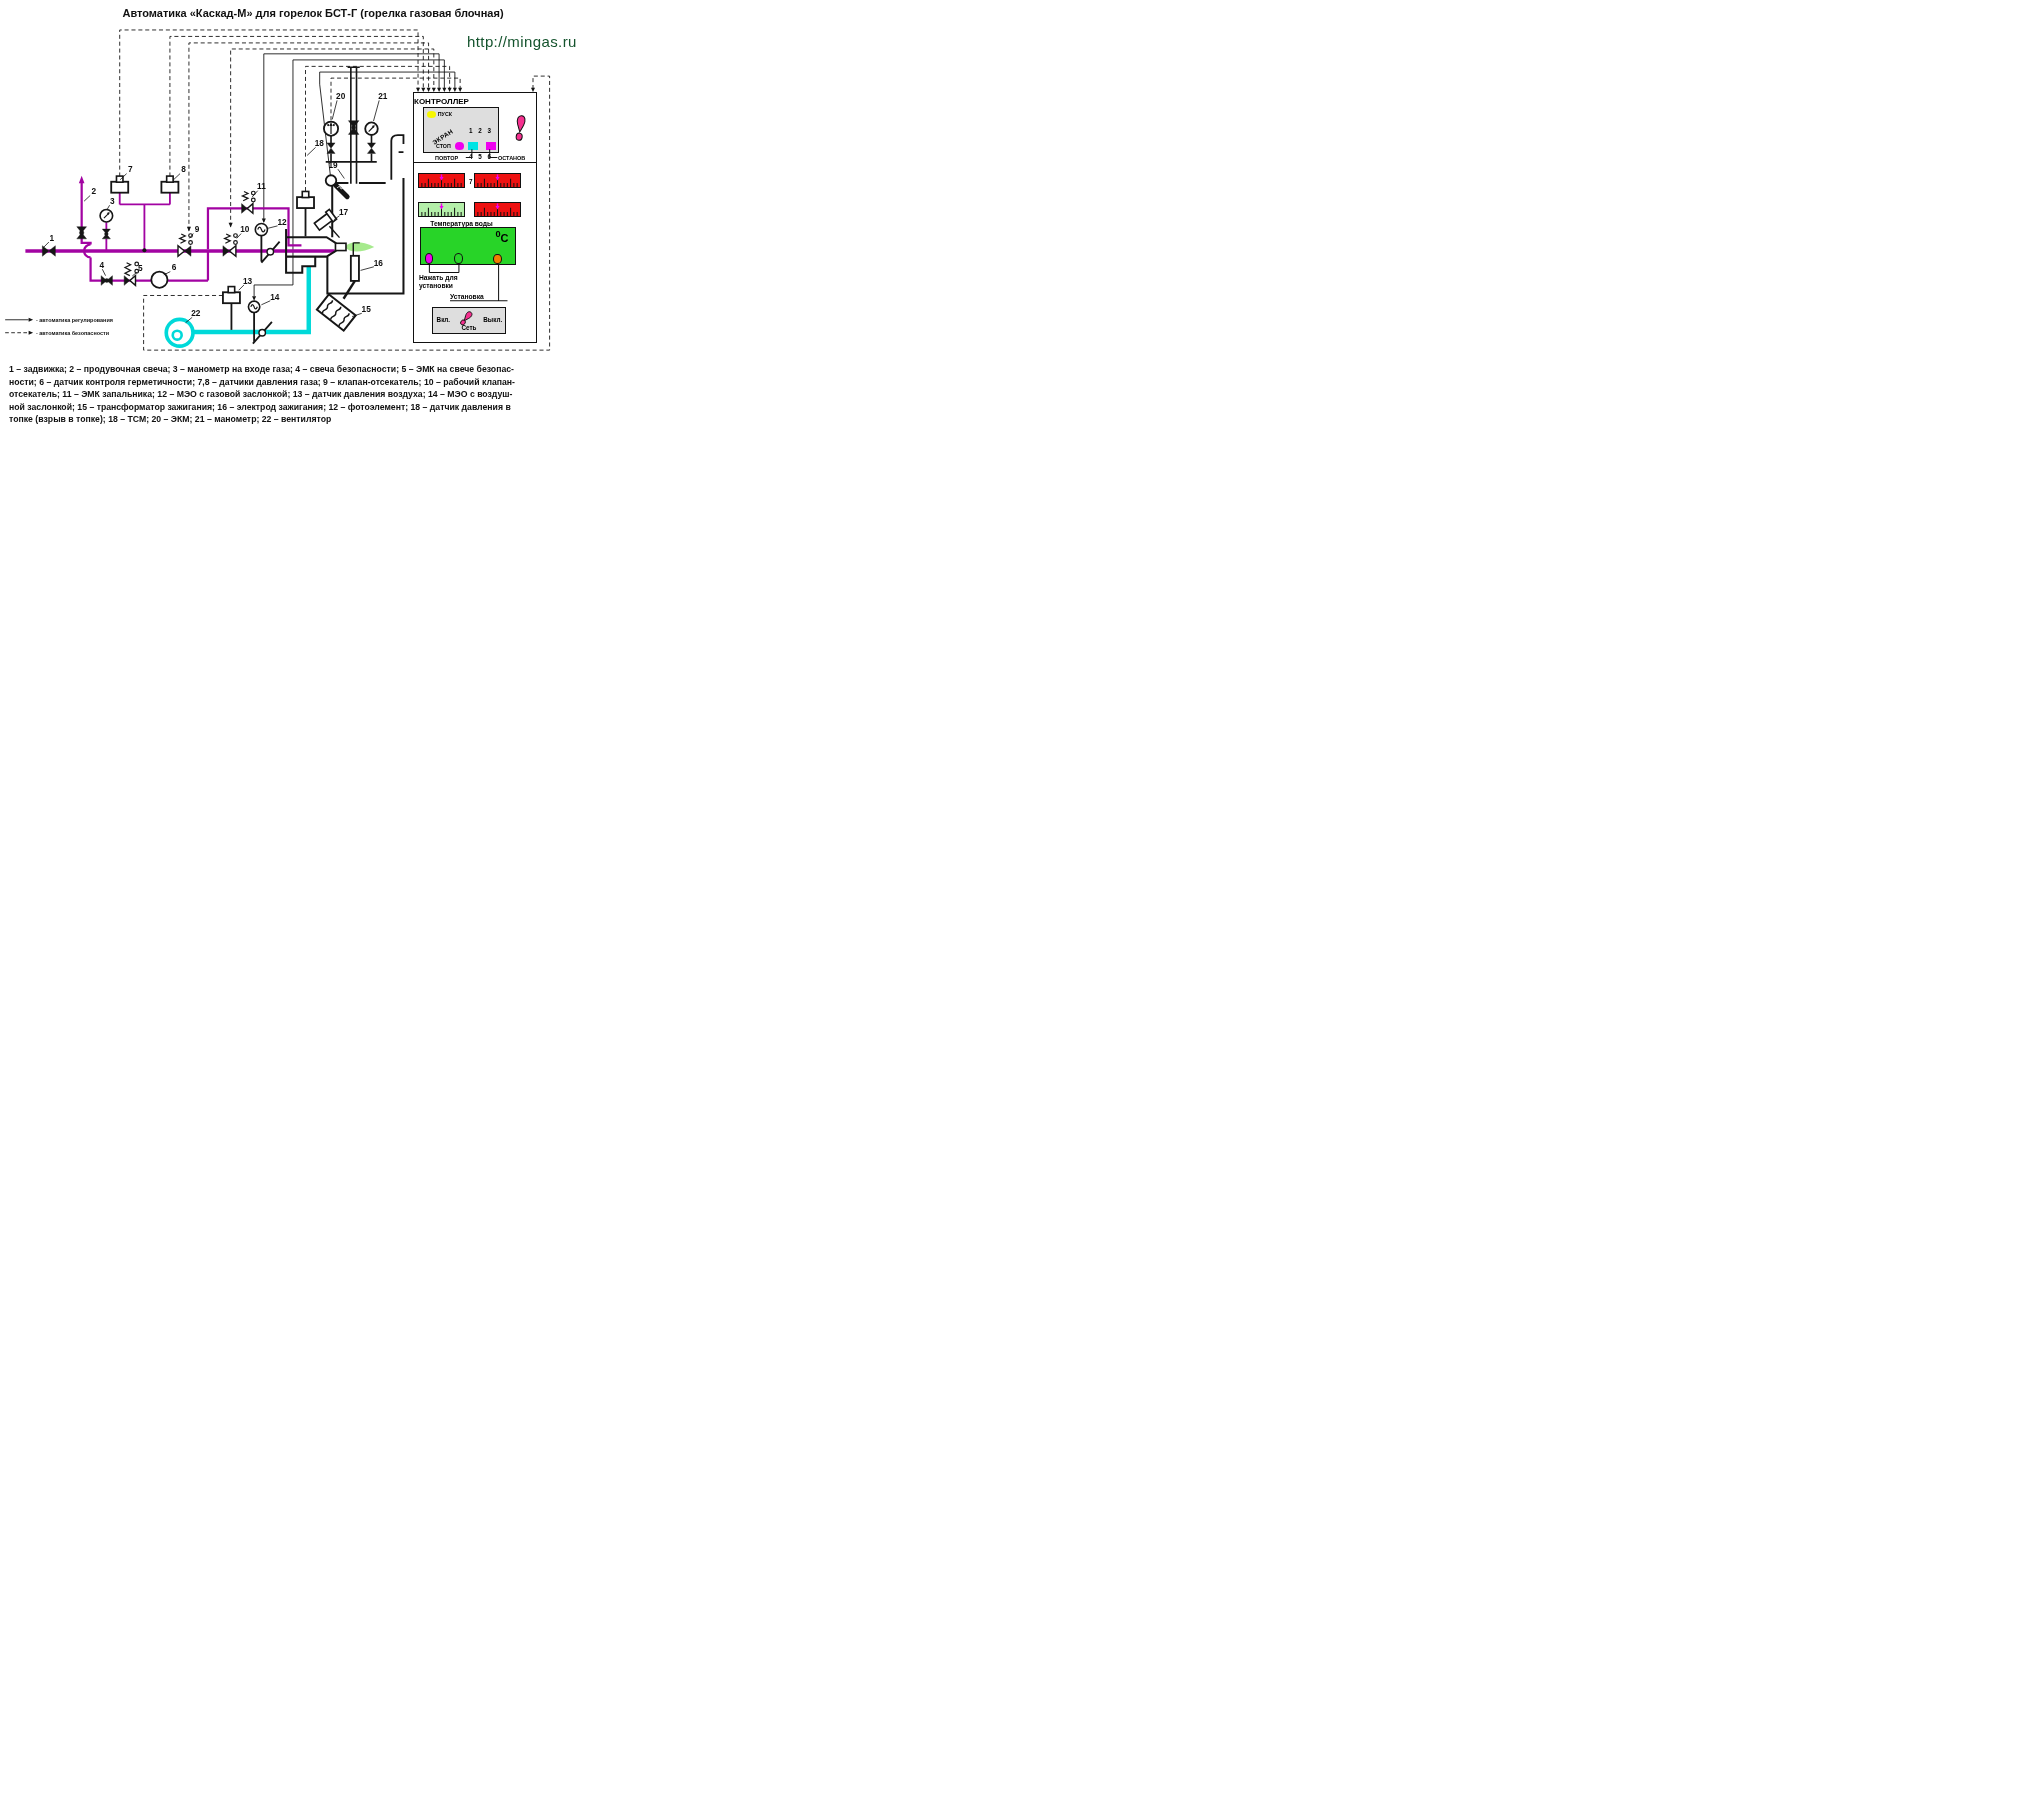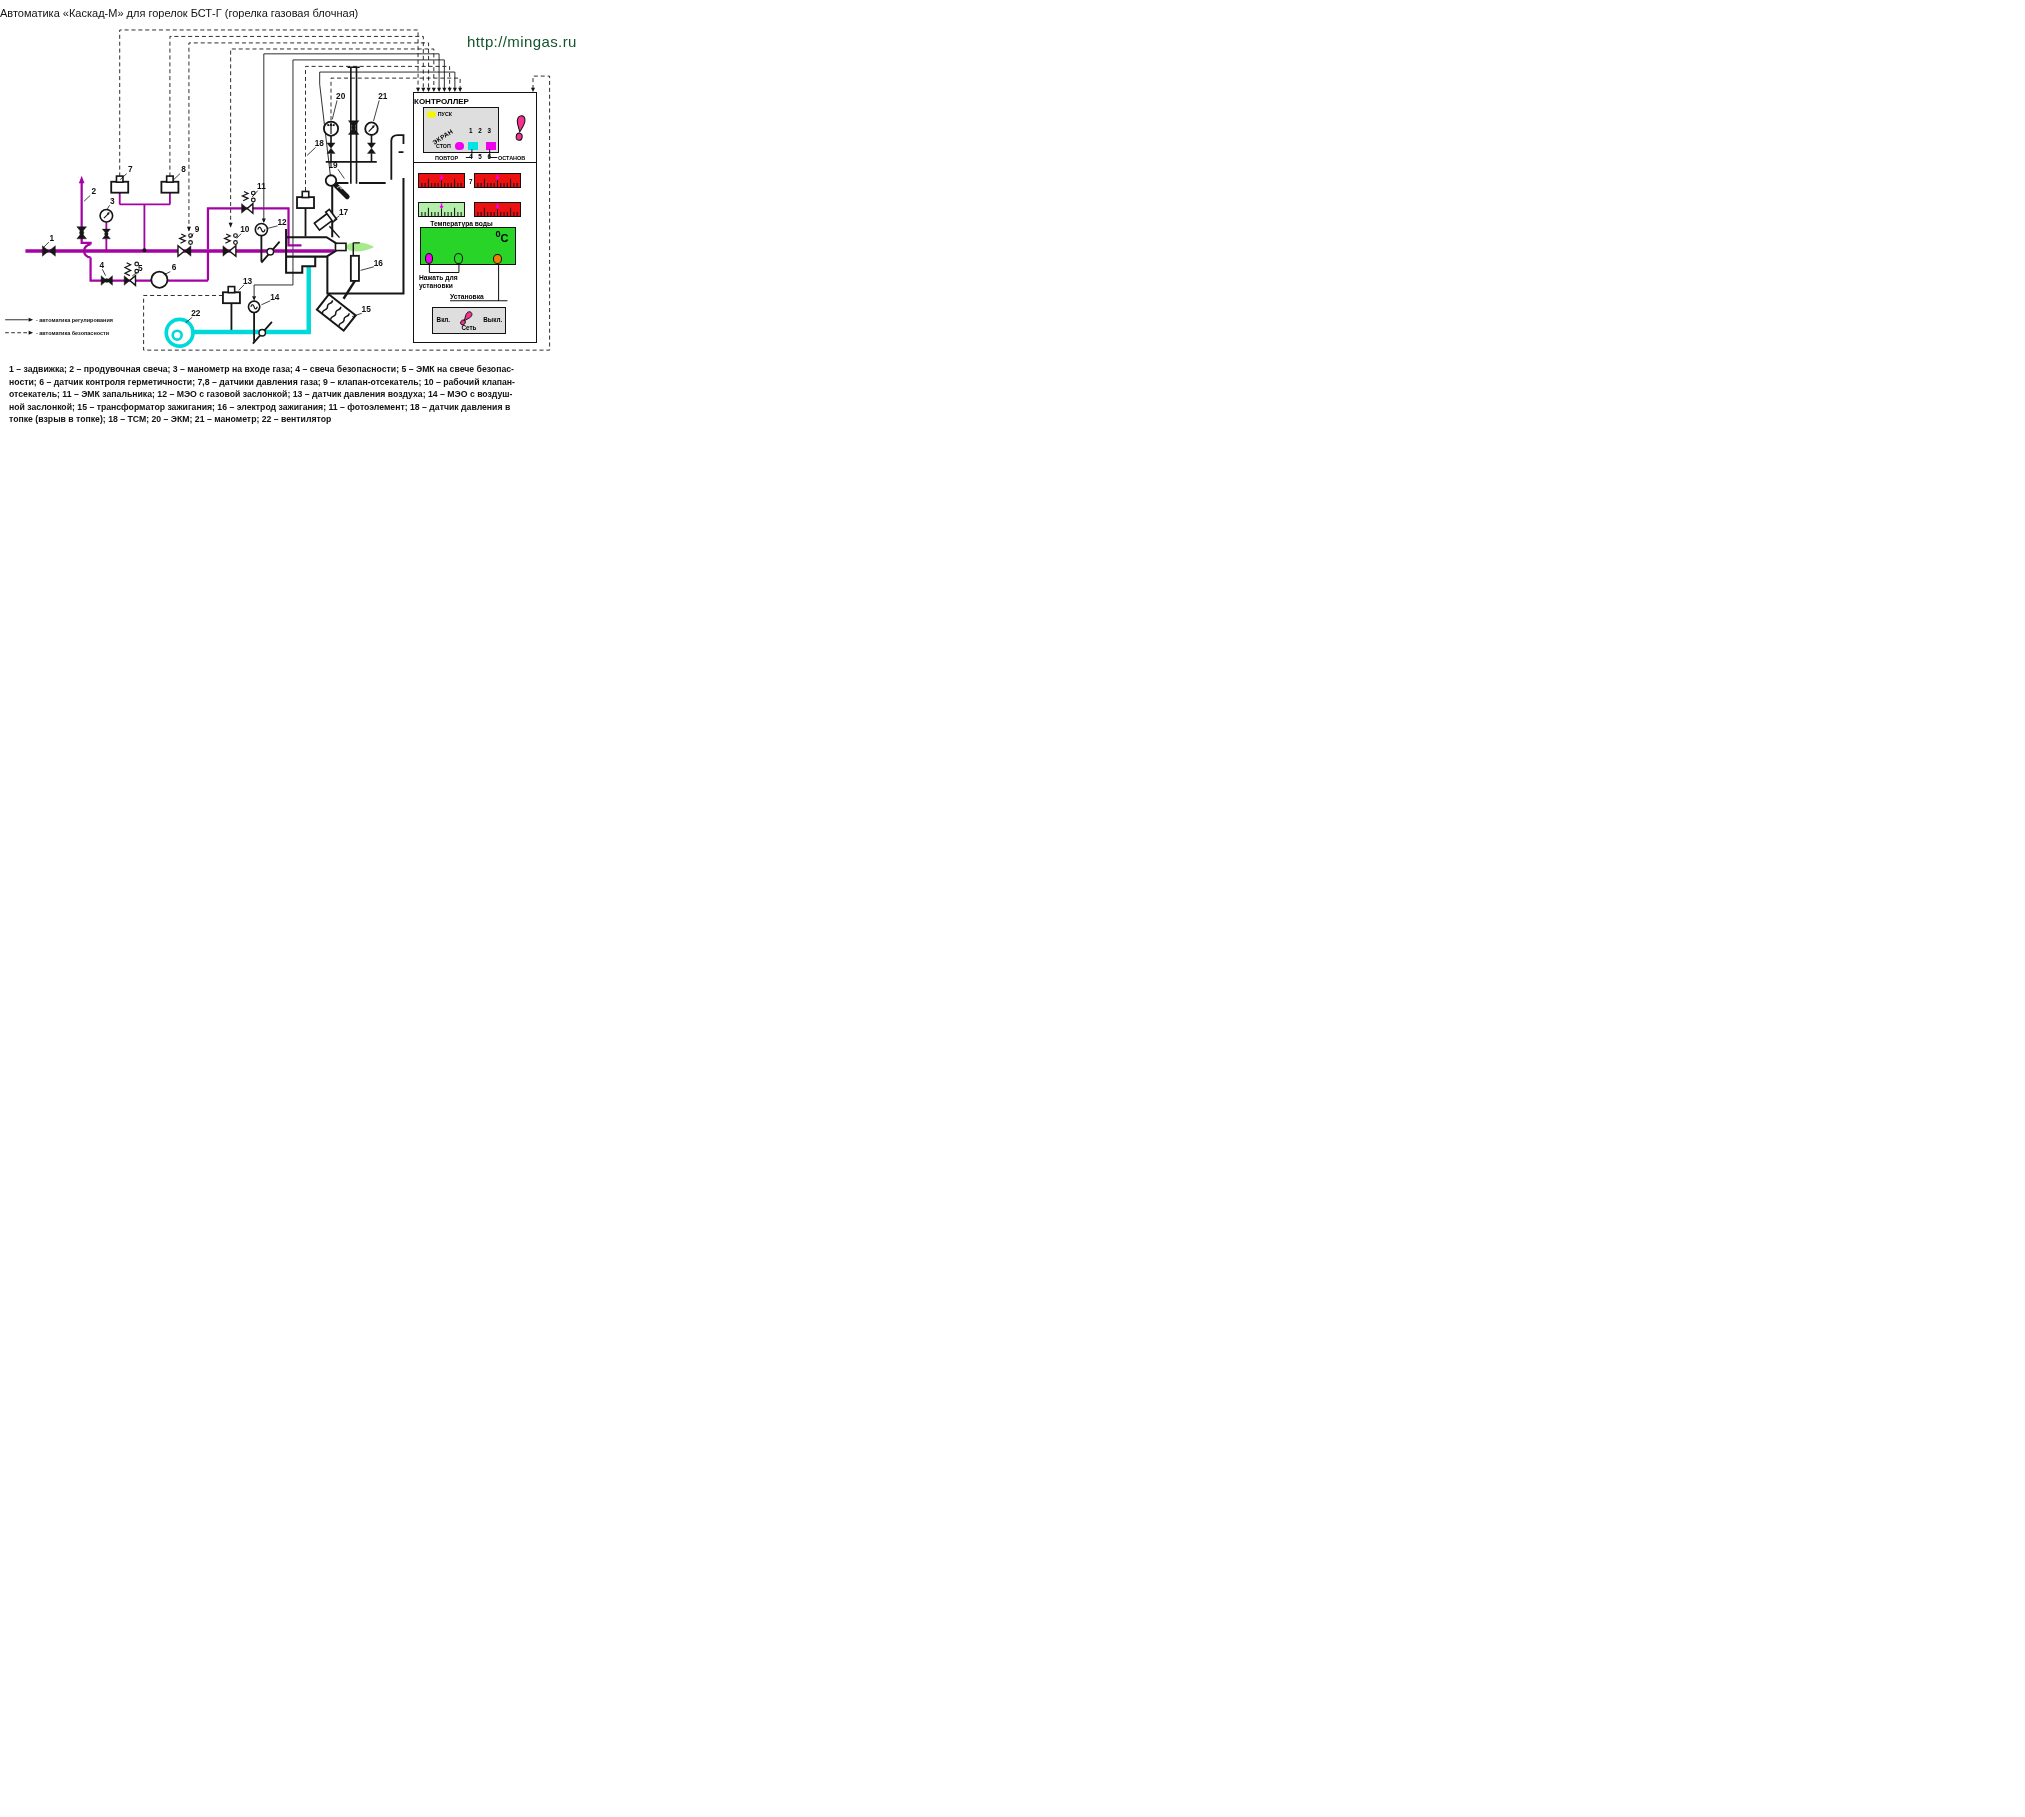--- a/index.html
+++ b/index.html
@@ -1,20 +1,20 @@
 <!DOCTYPE html>
 <html style="font-size:6.5px"><head>
 <meta charset="utf-8">
 <style>
   html,body{margin:0;padding:0;background:#ffffff;}
   *{box-sizing:border-box;}
   body{font-family:"Liberation Sans",sans-serif;}
   #page{position:relative;width:626px;height:440px;background:#fff;overflow:hidden;}
   .abs{position:absolute;}
-  #title{left:0;top:6.5px;width:100%;text-align:left;font-size:11px;font-weight:400;color:#111;}
+  #title{left:0;top:6.5px;width:100%;text-align:center;font-size:11px;font-weight:700;color:#111;}
   #watermark{left:467px;top:33px;font-size:15px;font-weight:400;color:#14532d;letter-spacing:0.4px;}
   #base-svg{left:0;top:0;z-index:1;}
   #overlay-svg{left:0;top:0;z-index:4;pointer-events:none;}
   svg text{font-family:"Liberation Sans",sans-serif;font-weight:700;fill:#111;}
 
   
   #controller{left:413px;top:92px;width:124px;height:251px;border:1.4px solid #111;background:#fff;z-index:2;}
   #controller .ctitle{position:absolute;left:0;top:4px;width:100%;font-size:8px;font-weight:700;}
   #keypad{position:absolute;left:9px;top:14px;width:76px;height:46px;border:1.4px solid #111;background:#dedede;}
   #keypad .lamp{position:absolute;left:3.2px;top:3.2px;width:9px;height:6.5px;border-radius:50%;background:#f6f600;}
@@ -488,18 +488,18 @@
       <path d="M1209,369 V389 H1228"></path>
       <path d="M1060,652 V673 M1133,652 V673 M1060,673 H1133"></path>
       <path d="M1231,654 V743 M1111,743 H1253"></path>
     </g>
   </svg>
 
   <div id="desc" class="abs">
     <div>1 – задвижка; 2 – продувочная свеча; 3 – манометр на входе газа; 4 – свеча безопасности; 5 – ЭМК на свече безопас-</div>
     <div>ности; 6 – датчик контроля герметичности; 7,8 – датчики давления газа; 9 – клапан-отсекатель; 10 – рабочий клапан-</div>
     <div>отсекатель; 11 – ЭМК запальника; 12 – МЭО с газовой заслонкой; 13 – датчик давления воздуха; 14 – МЭО с воздуш-</div>
-    <div>ной заслонкой; 15 – трансформатор зажигания; 16 – электрод зажигания; 11 – фотоэлемент; 18 – датчик давления в</div>
+    <div>ной заслонкой; 15 – трансформатор зажигания; 16 – электрод зажигания; 12 – фотоэлемент; 18 – датчик давления в</div>
     <div>топке (взрыв в топке); 18 – ТСМ; 20 – ЭКМ; 21 – манометр; 22 – вентилятор</div>
   </div>
 
 </div>
 
 
 </body></html>

